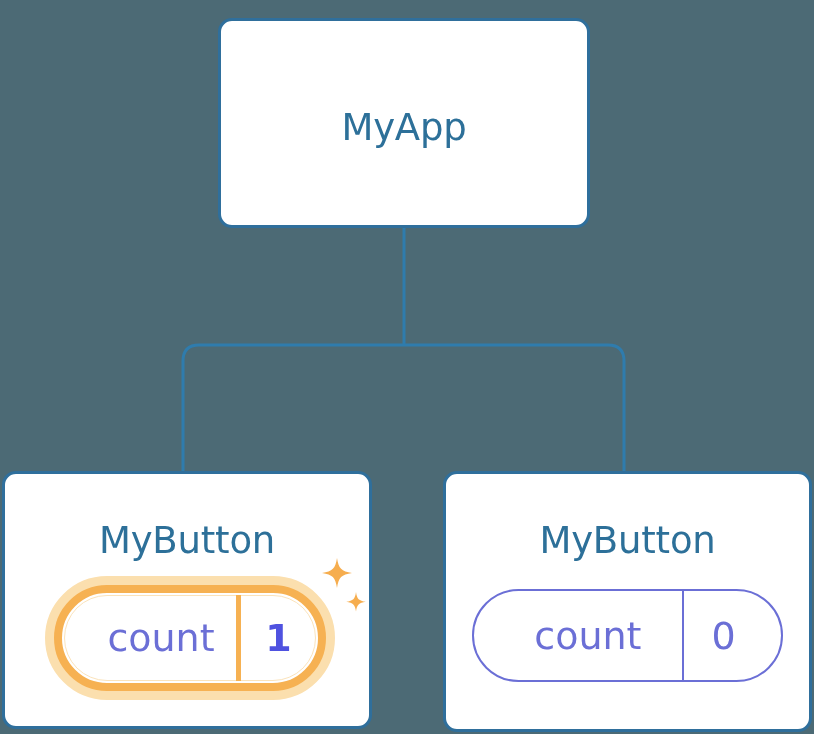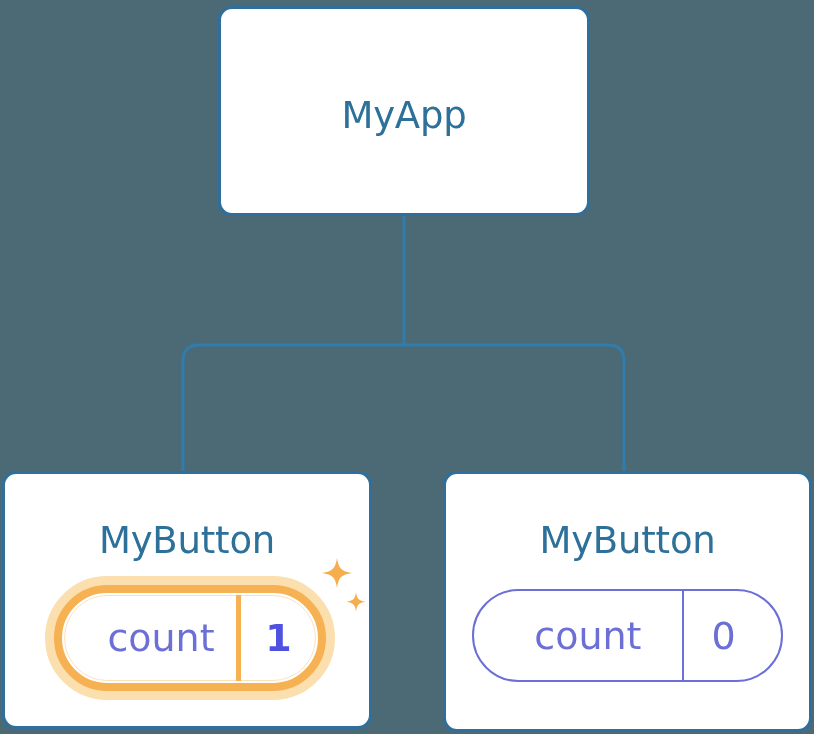--- a/index.html
+++ b/index.html
@@ -28,21 +28,21 @@
   
   .card {
     position: absolute;
     background: #ffffff;
     border: 3px solid #2f6f9c;
     border-radius: 14px;
     box-sizing: border-box;
   }
   #card-myapp {
     left: 218px;
-    top: 6px;
+    top: 18px;
     width: 372px;
     height: 210px;
   }
   #card-btn-left {
     left: 2px;
     top: 471px;
     width: 370px;
     height: 258px;
   }
   #card-btn-right {

